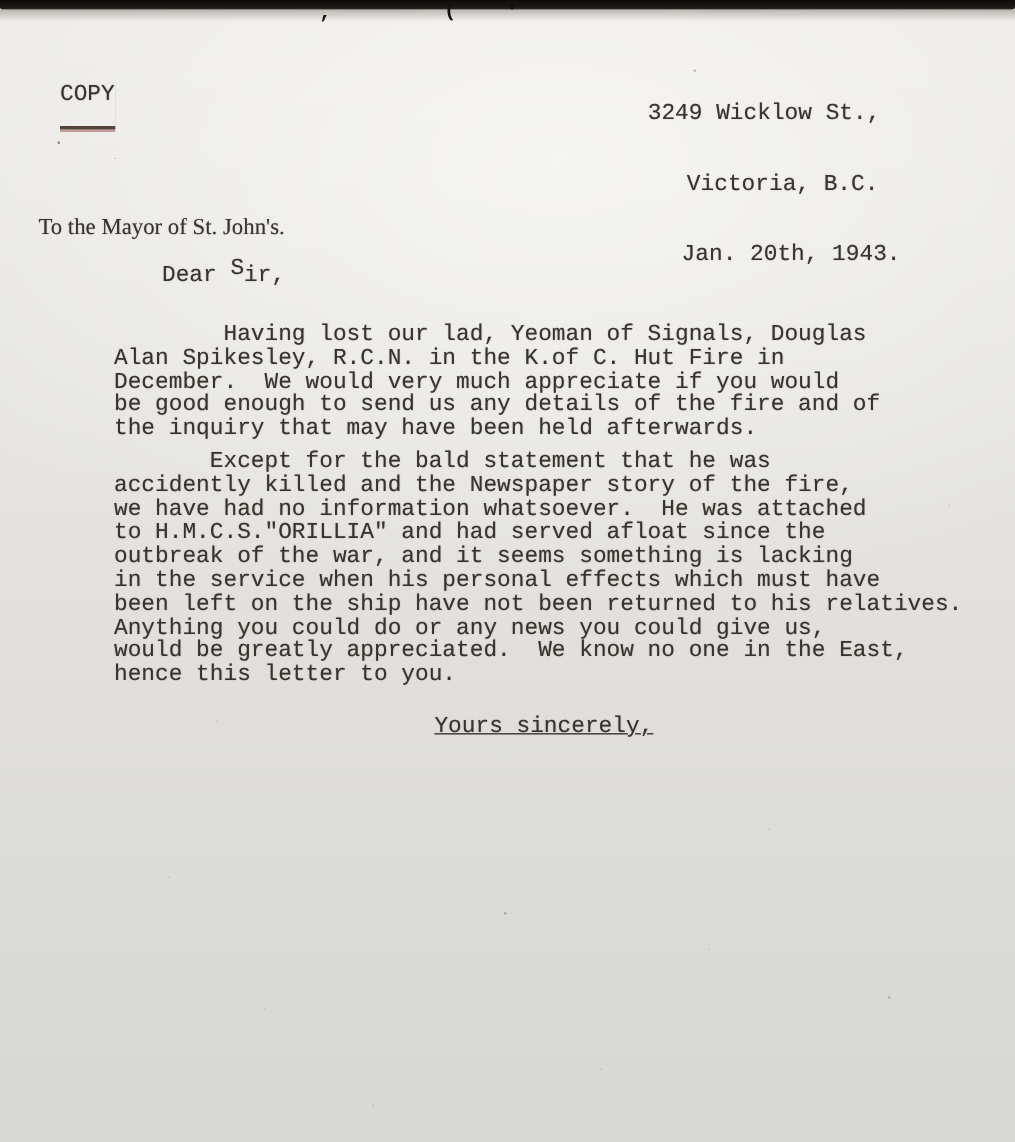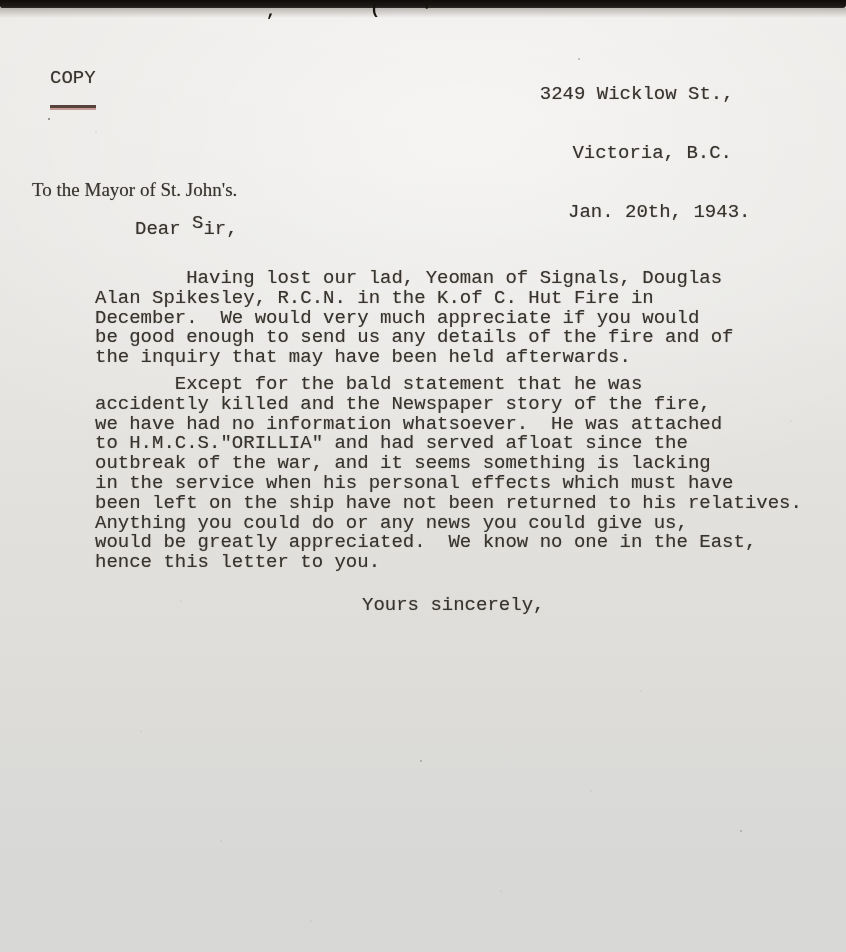--- a/index.html
+++ b/index.html
@@ -62,21 +62,21 @@
   .address-block .addr-line { line-height: 19.4px; }
   .address-block .addr-2 { margin-left: 31px; }
   .address-block .addr-3 { margin-left: 45px; }
 
   .recipient { left: 32px; top: 180px; font-family: Liberation Serif, serif; }
   .salutation { left: 98px; top: 220px; margin-left: 37px; }
   .salutation .raised { position: relative; top: -6px; }
 
   .para-1 { left: 95px; top: 269px; }
   .para-2 { left: 95px; top: 375px; }
-  .closing { left: 362px; top: 596px; }
+  .closing { left: 362px; top: 596px; text-decoration: underline; }
   .signature { left: 340px; top: 629px; }
 
   
   .speck {
     position: absolute;
     left: 48px; top: 118px;
     width: 2px; height: 2px;
     border-radius: 50%;
     background: rgba(70,62,52,0.65);
     box-shadow:

